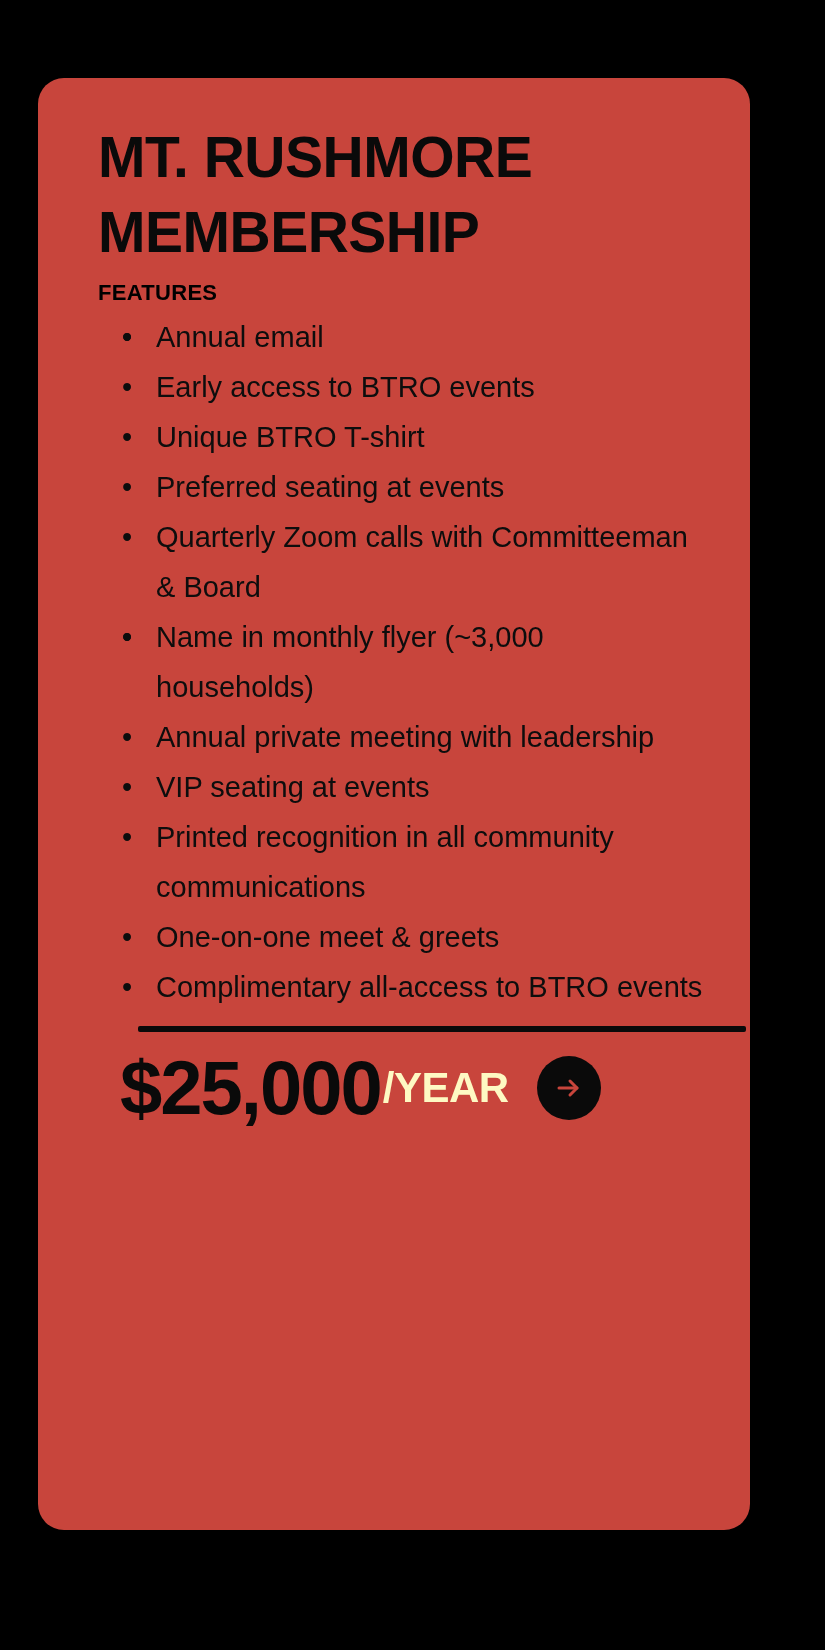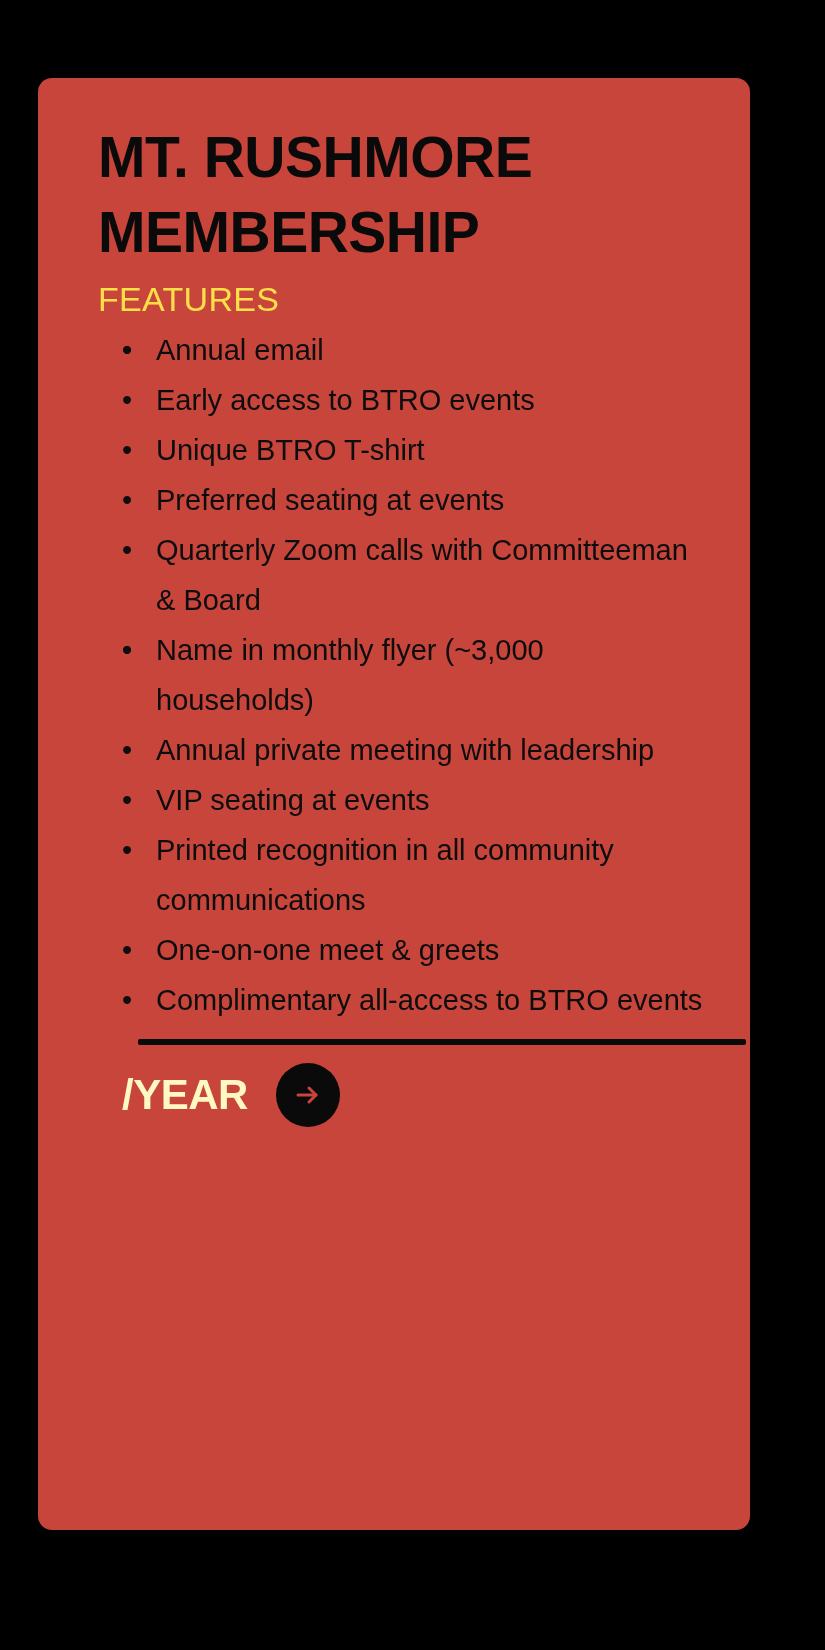--- a/index.html
+++ b/index.html
@@ -19,37 +19,37 @@
     height: 1650px;
     background: #000000;
   }
   .card {
     position: absolute;
     left: 38px;
     top: 78px;
     width: 712px;
     height: 1452px;
     background: #C8453C;
-    border-radius: 14px;
+    border-radius: 26px;
     box-sizing: border-box;
     padding: 42px 44px 0 60px;
   }
   .title {
     font-size: 57px;
     line-height: 1.32;
     font-weight: bold;
     color: #0a0a0a;
     letter-spacing: -0.5px;
     margin: 0 0 4px 0;
     max-width: 560px;
   }
   .features-label {
-    font-size: 34px;
-    font-weight: normal;
-    color: #fde047;
+    font-size: 22px;
+    font-weight: bold;
+    color: #000000;
     letter-spacing: 0.3px;
     margin: 10px 0 6px 0;
   }
   ul.features {
     list-style: none;
     margin: 0;
     padding: 0 0 0 18px;
   }
   ul.features li {
     position: relative;
@@ -134,20 +134,21 @@
       <li><span class="bullet">•</span><span>Annual private meeting with leadership</span></li>
       <li><span class="bullet">•</span><span>VIP seating at events</span></li>
       <li><span class="bullet">•</span><span>Printed recognition in all community communications</span></li>
       <li><span class="bullet">•</span><span>One-on-one meet &amp; greets</span></li>
       <li><span class="bullet">•</span><span>Complimentary all-access to BTRO events</span></li>
     </ul>
 
     <div class="divider"></div>
 
     <div class="price-row">
+      <span class="price">$25,000</span>
       <span class="per">/YEAR</span>
       <div class="arrow-btn">
         <svg width="34" height="34" viewBox="0 0 34 34" aria-hidden="true">
           <line x1="7" y1="17" x2="25" y2="17" stroke="#C8453C" stroke-width="3" stroke-linecap="round"></line>
           <polyline points="18,10 25,17 18,24" fill="none" stroke="#C8453C" stroke-width="3" stroke-linecap="round" stroke-linejoin="round"></polyline>
         </svg>
       </div>
     </div>
 
   </div>

